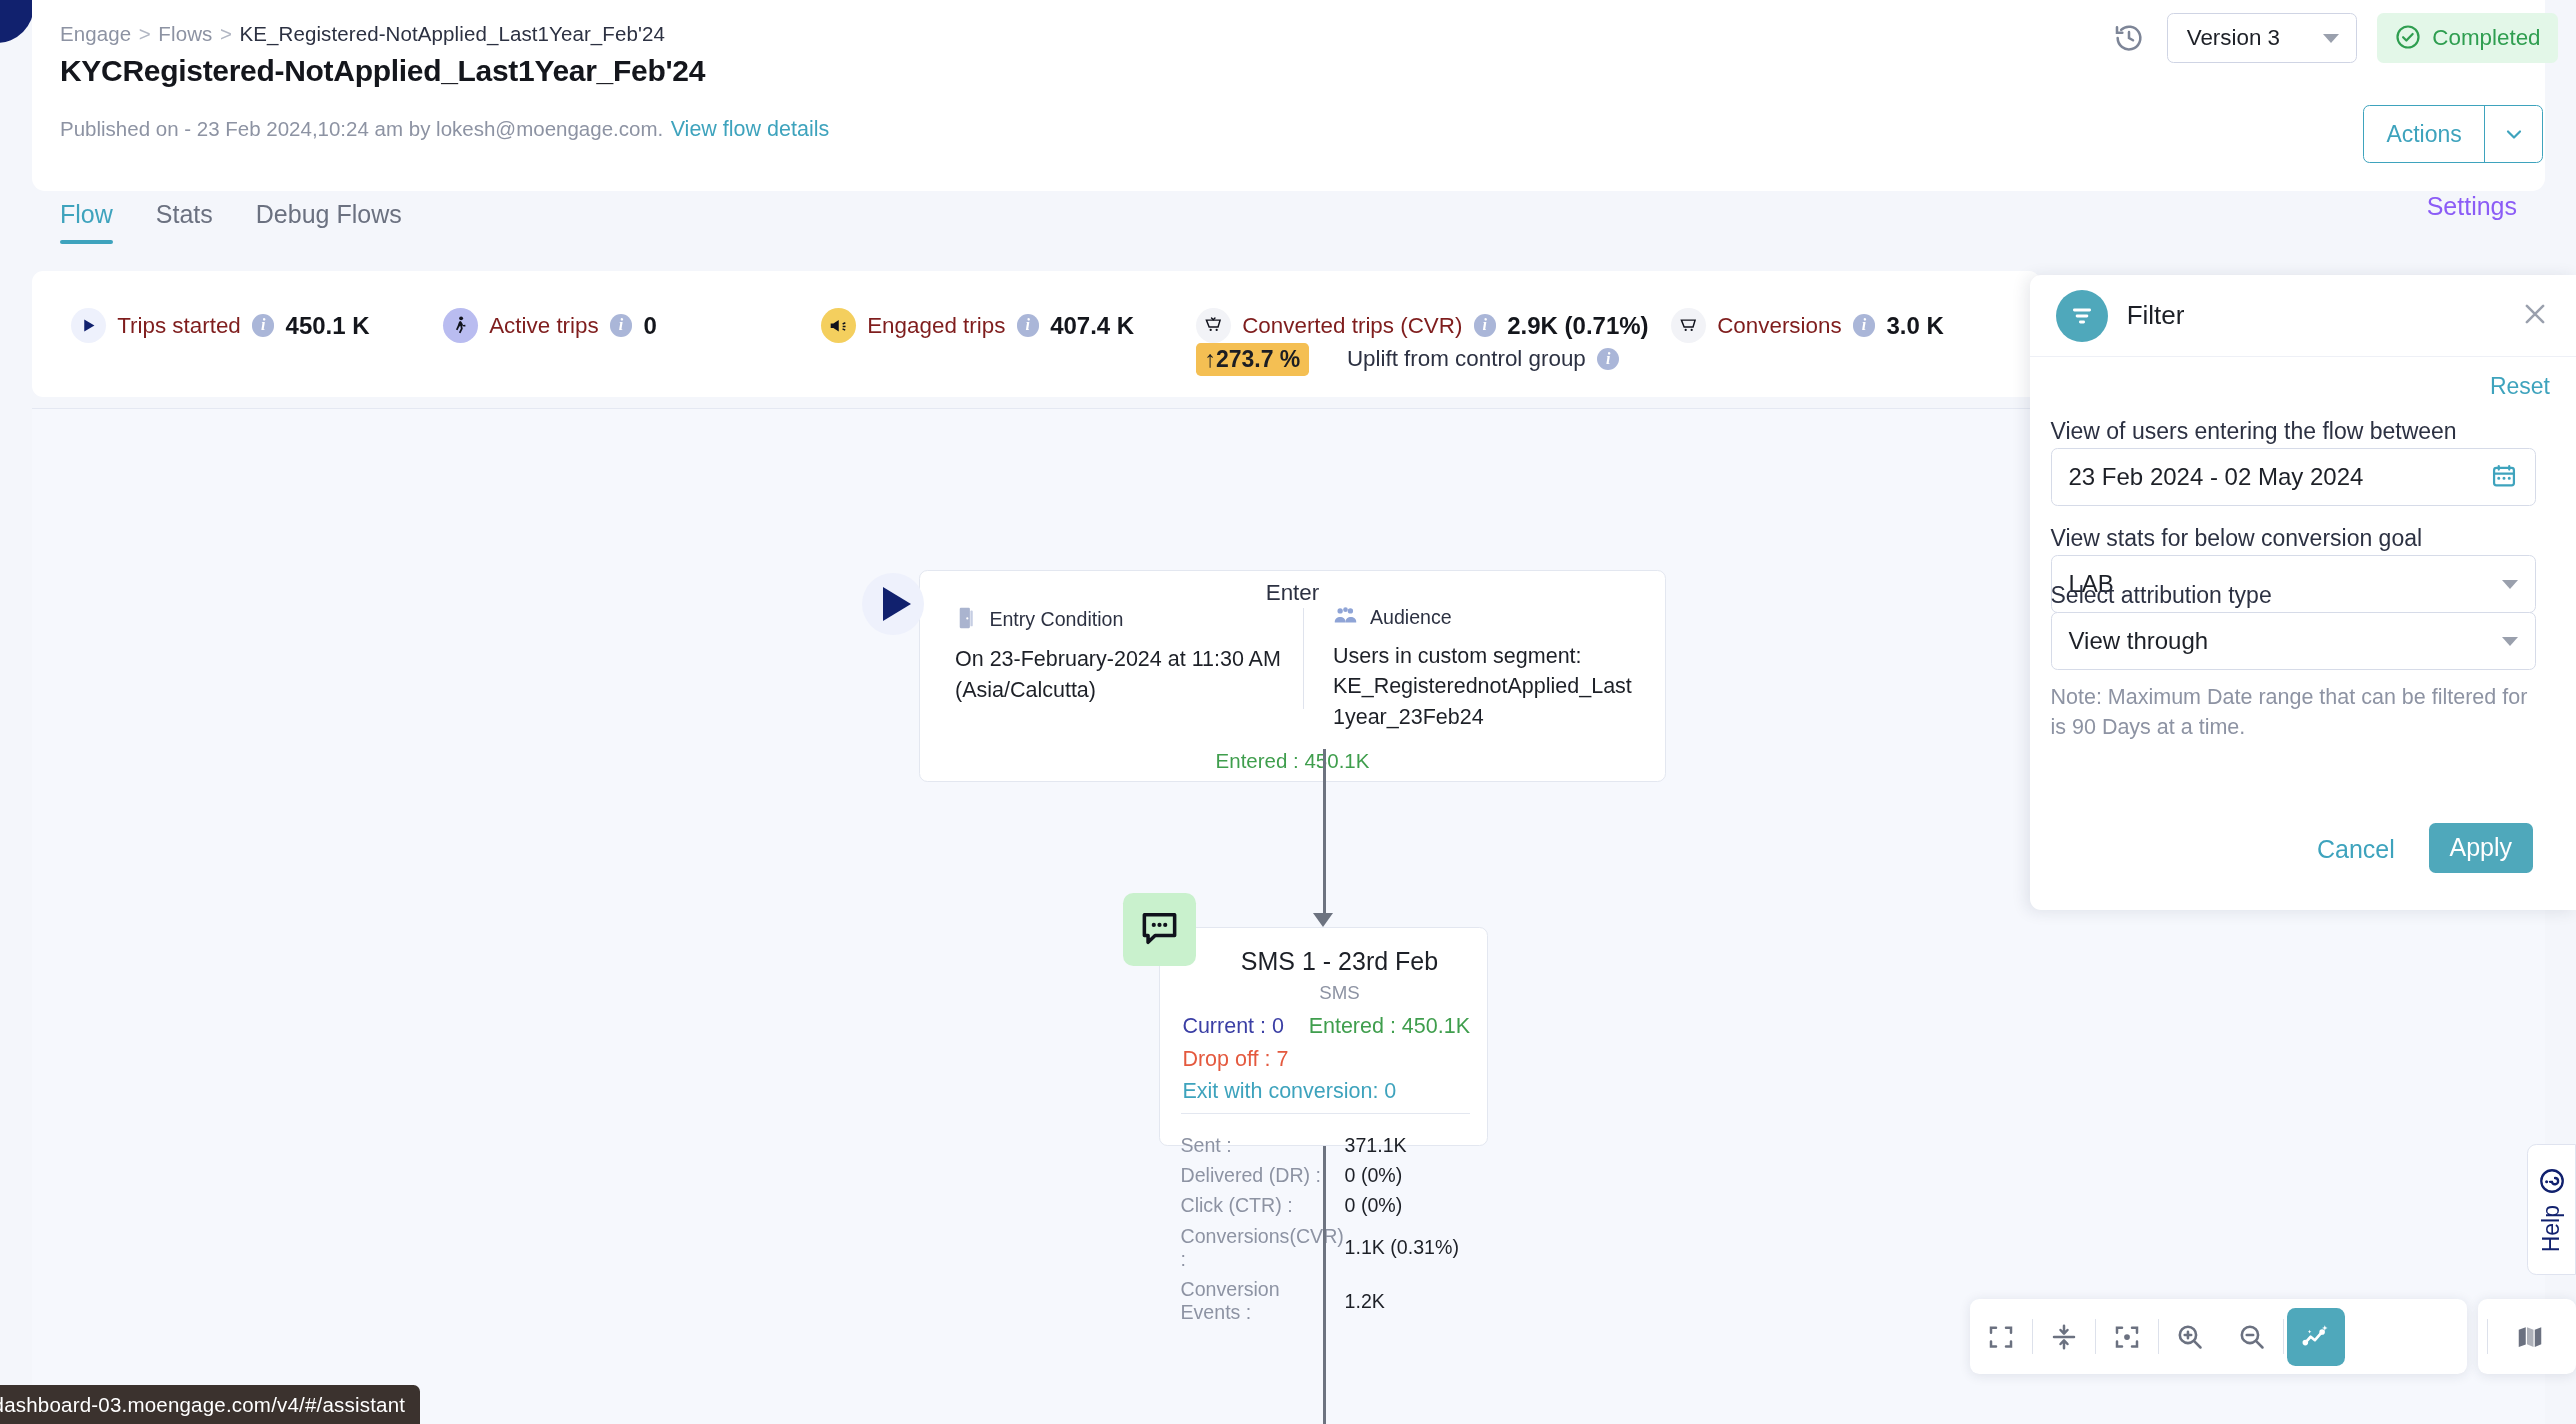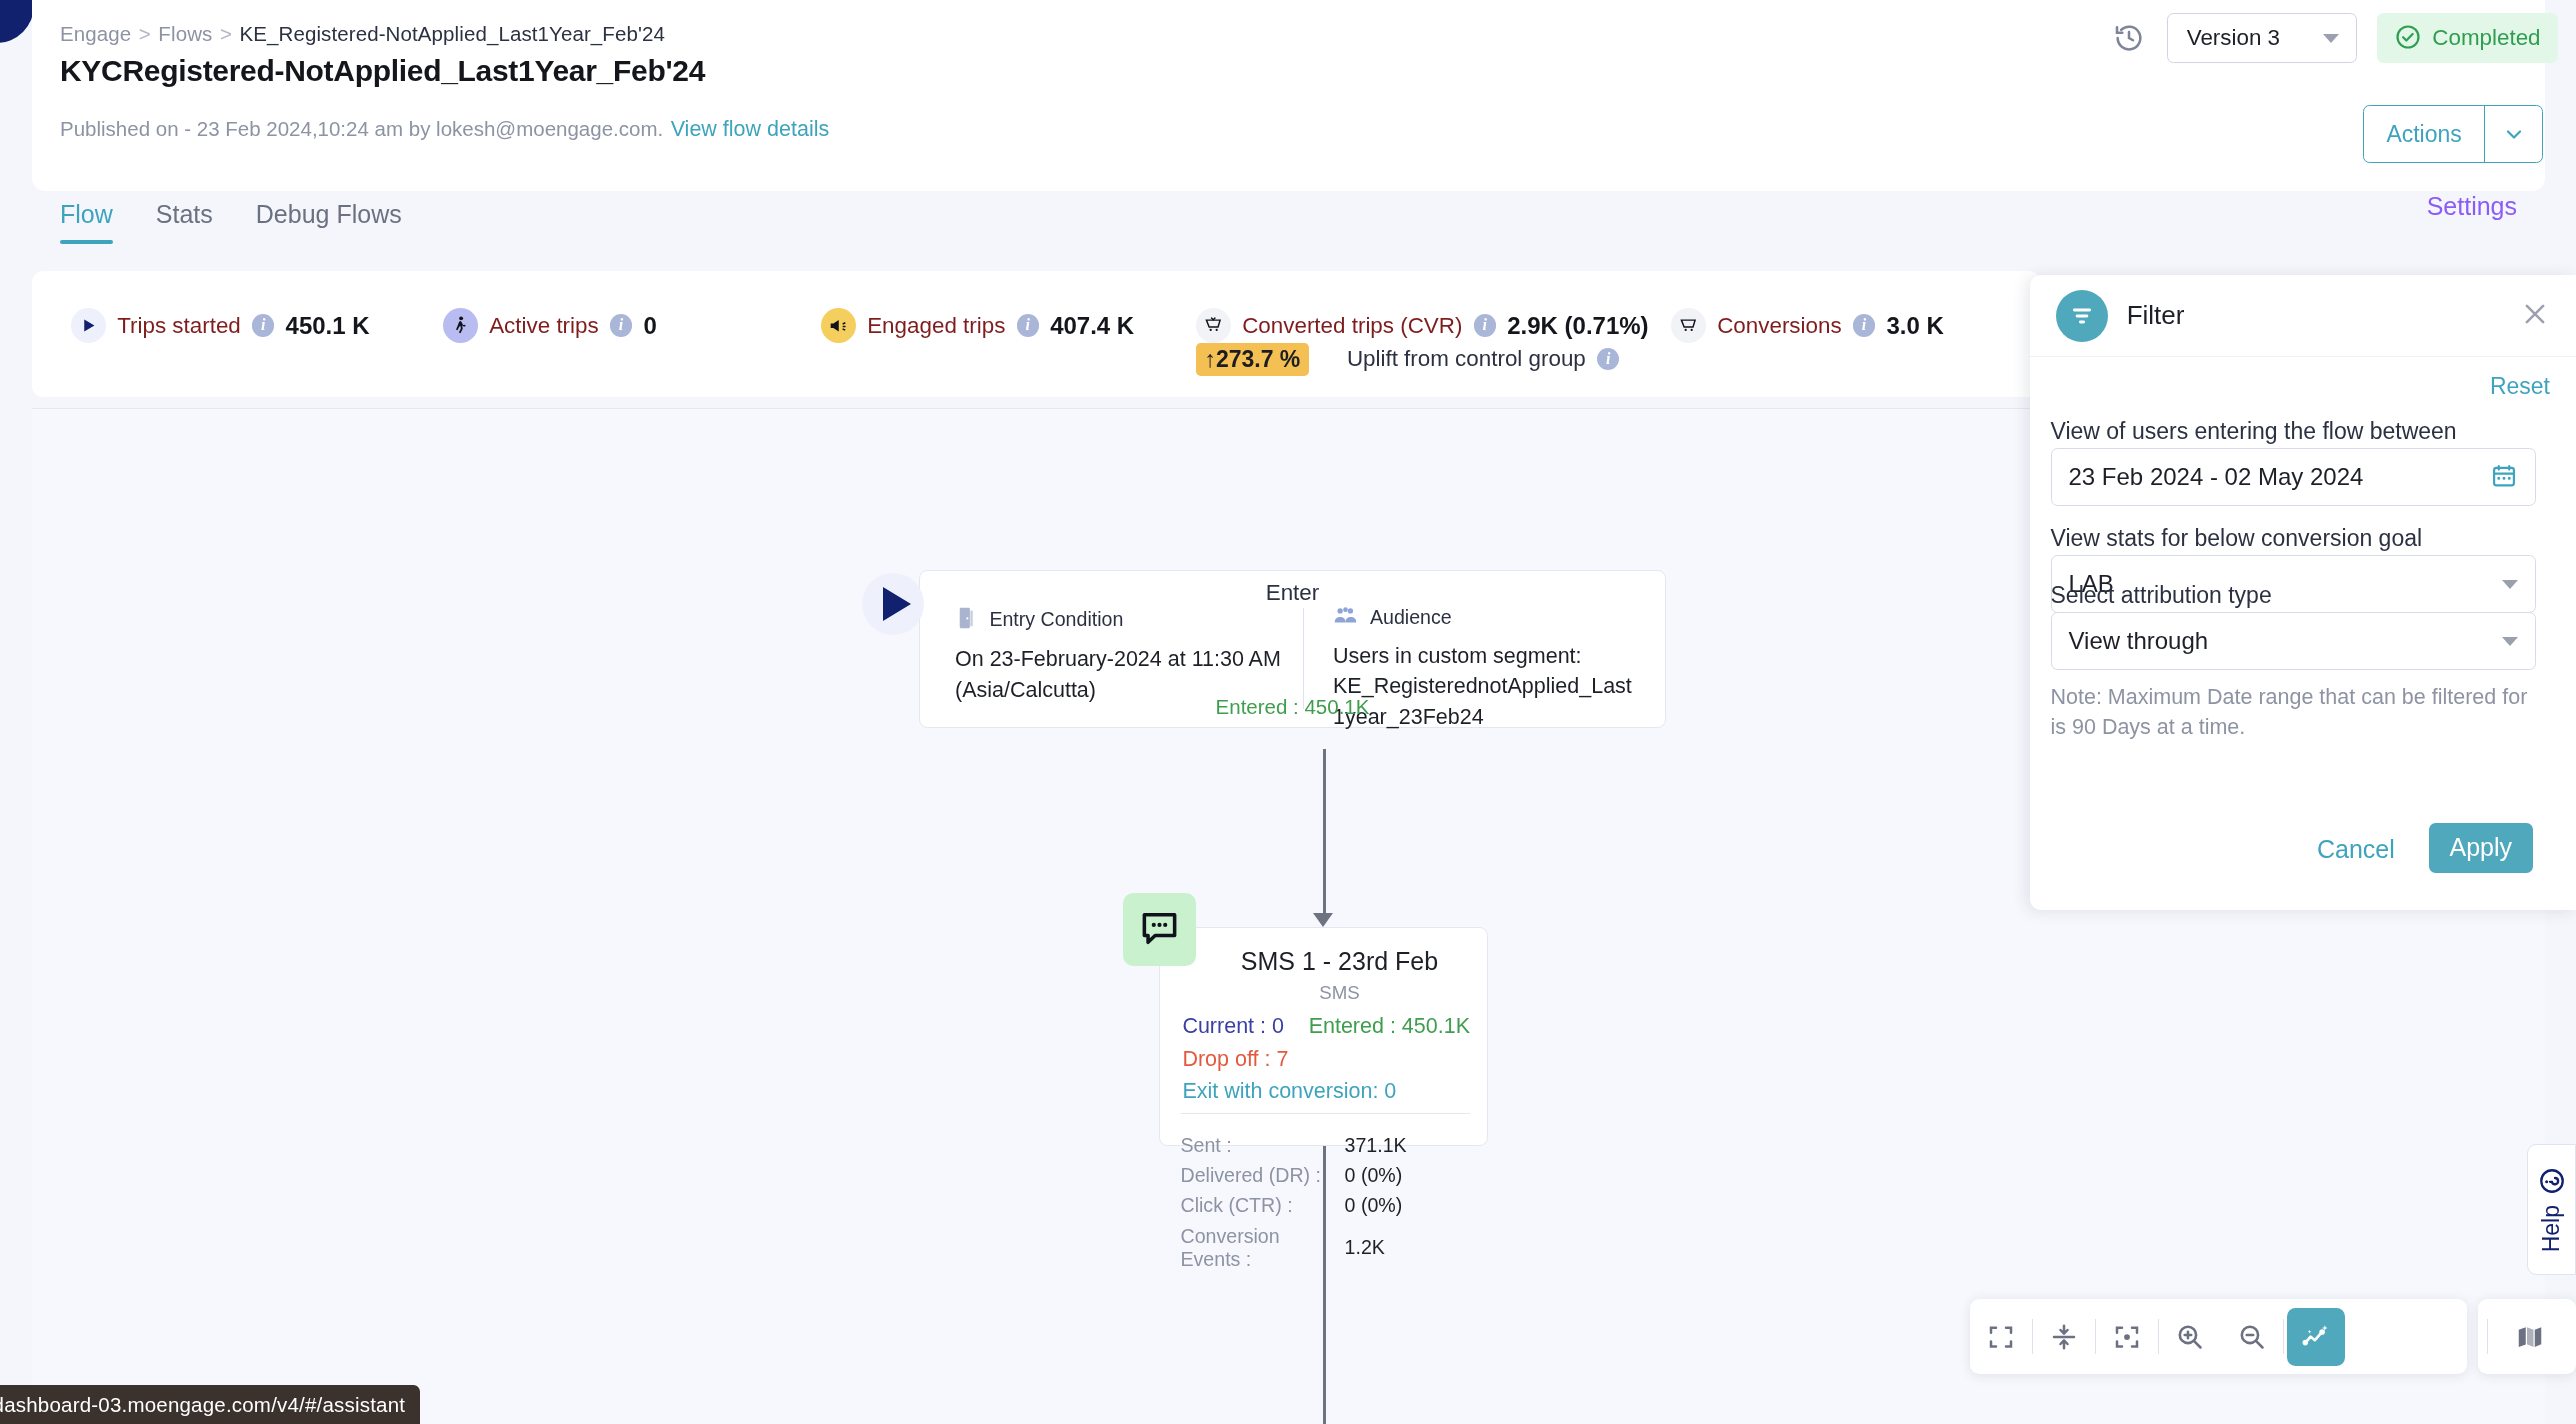--- a/index.html
+++ b/index.html
@@ -139,21 +139,21 @@
 
   
   #canvas {
     position: absolute; left: 32px; top: 408px; width: 2513px; height: 1016px;
     background: #f6f8fd;
     border-top: 0.9px solid #e4e8f2;
   }
 
   
   #entry-node {
-    position: absolute; left: 887px; top: 161px; width: 747px; height: 158px;
+    position: absolute; left: 887px; top: 161px; width: 747px; height: 212px;
     background: #fff; border: 0.9px solid #e3e7f0; border-radius: 8.4px;
   }
   #entry-play {
     position: absolute; left: -58px; top: 1.9px; width: 62px; height: 62px;
     border-radius: 50%; background: #eef1fc;
     display: flex; align-items: center; justify-content: center;
   }
   #entry-play .tri {
     width: 0; height: 0; border-top: 17.7px solid transparent;
     border-bottom: 17.7px solid transparent; border-left: 28px solid #11216e;
@@ -527,20 +527,24 @@
       </tr>
       <tr>
         <td class="lab">Delivered (DR) :</td>
         <td class="val">0 (0%)</td>
       </tr>
       <tr>
         <td class="lab">Click (CTR) :</td>
         <td class="val">0 (0%)</td>
       </tr>
       <tr>
+        <td class="lab">Conversions(CVR) :</td>
+        <td class="val">1.1K (0.31%)</td>
+      </tr>
+      <tr>
         <td class="lab">Conversion Events :</td>
         <td class="val">1.2K</td>
       </tr>
     </tbody>
       </table>
   </div>
 
   <div class="conn" style="left:1291px; top:737px; height:280px;"></div>
 </div>
 

